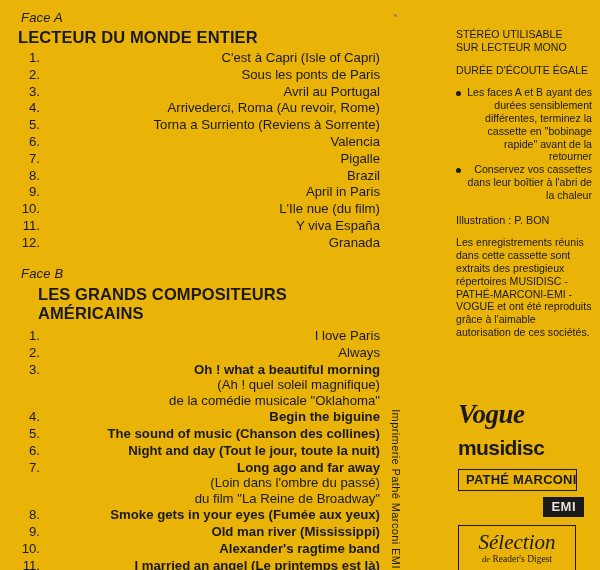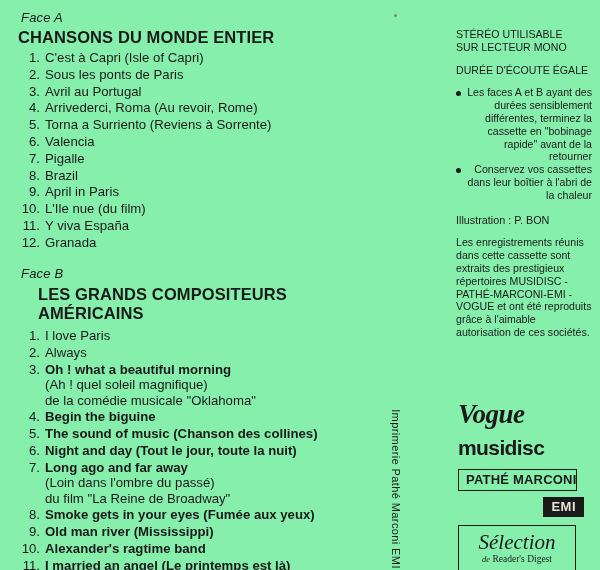--- a/index.html
+++ b/index.html
@@ -11,21 +11,21 @@
     height: 570px;
     background: #e8e2d9;
     font-family: "Liberation Sans", sans-serif;
     color: #1a1a1a;
     overflow: hidden;
   }
   .page {
     position: relative;
     width: 600px;
     height: 570px;
-    background: #86efac;
+    background: #eab308;
   }
   
   .left-panel {
     position: absolute;
     left: 0;
     top: 0;
     width: 380px;
     height: 570px;
     padding: 10px 0 0 18px;
     box-sizing: border-box;
@@ -55,20 +55,21 @@
     margin-bottom: 1.4px;
   }
   ol.tracks li .num {
     width: 22px;
     text-align: right;
     flex: 0 0 22px;
     margin-right: 5px;
   }
   ol.tracks li .ttl {
     flex: 1;
+    text-align: right;
   }
   .bold {
     font-weight: bold;
   }
   .sub {
     display: block;
     font-weight: normal;
   }
   .faceB-block {
     margin-top: 16px;
@@ -228,21 +229,21 @@
 </style>
 </head>
 <body>
 
 <div class="page">
 
   <div class="left-panel">
 
     <div>
       <div class="face-label">Face A</div>
-      <div class="side-title">CHANSONS DU MONDE ENTIER</div>
+      <div class="side-title">LECTEUR DU MONDE ENTIER</div>
       <ol class="tracks">
         <li>
             <span class="num">1.</span>
             <span class="ttl">C'est à Capri (Isle of Capri)</span>
           </li>
         <li>
             <span class="num">2.</span>
             <span class="ttl">Sous les ponts de Paris</span>
           </li>
         <li>

